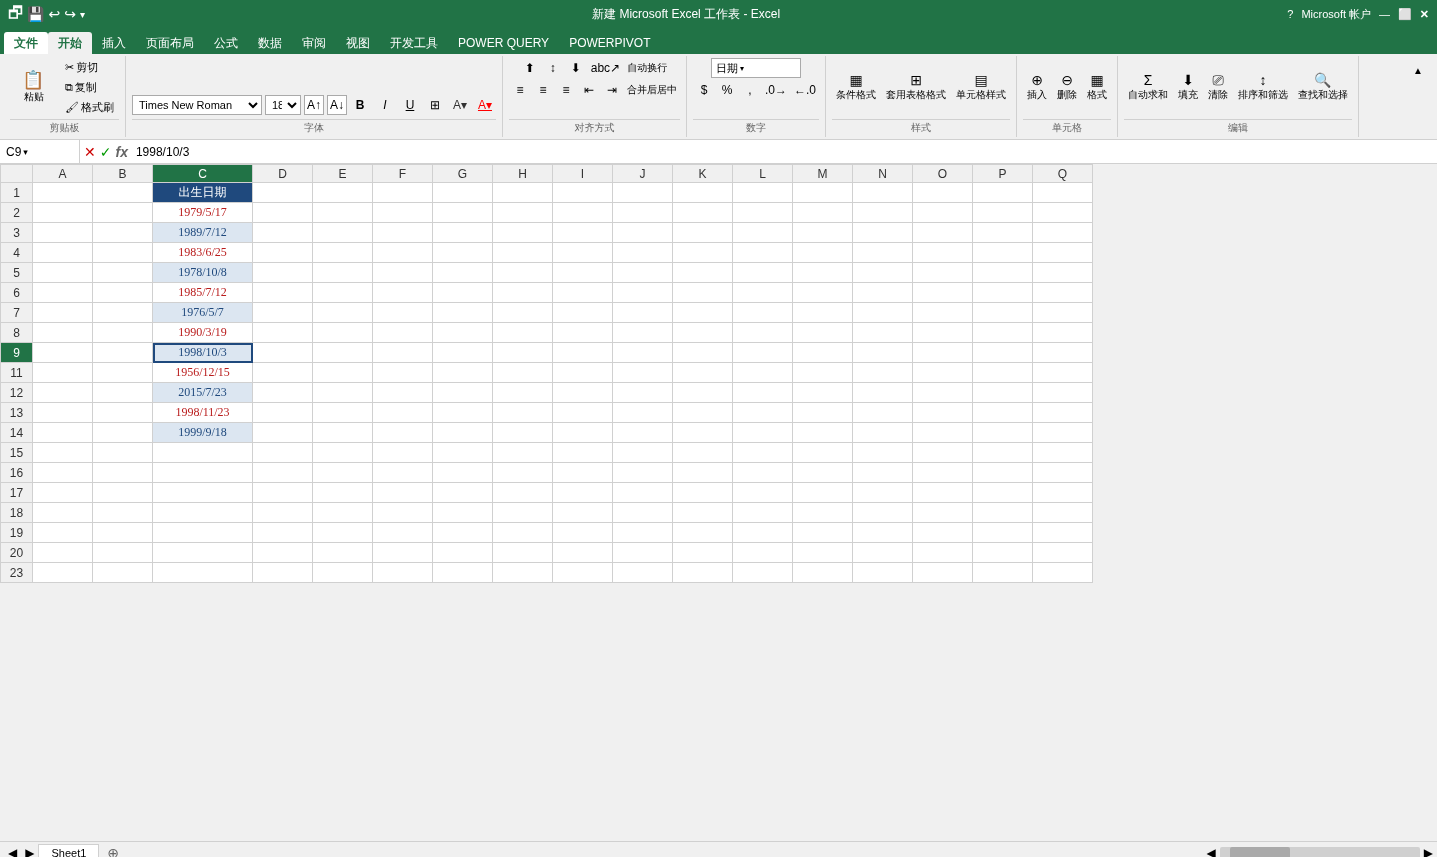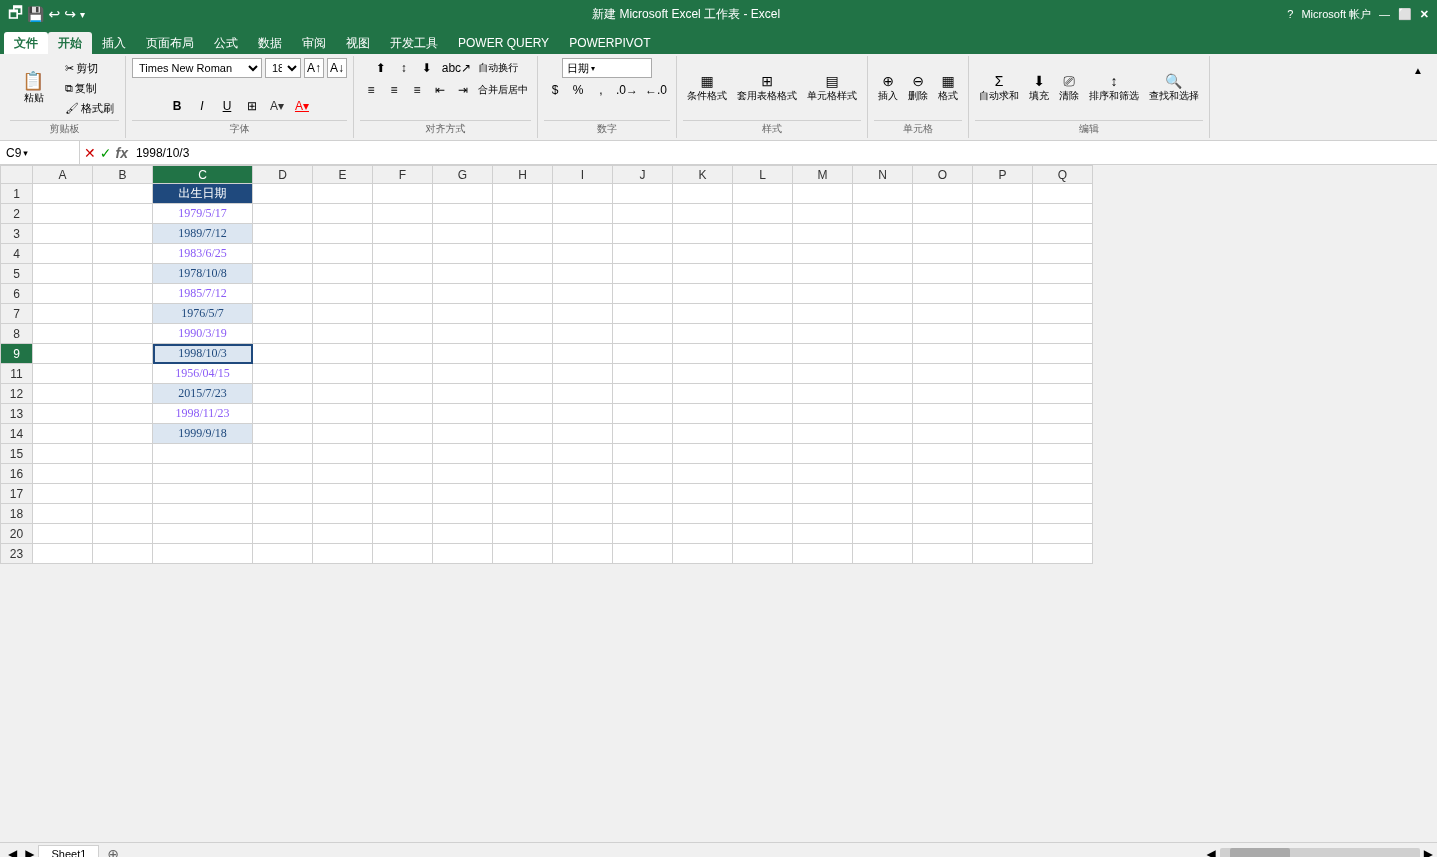--- a/index.html
+++ b/index.html
@@ -220,21 +220,21 @@
       text-align: center;
       font-family: 'Times New Roman', serif;
       font-size: 12px;
     }
     .cell-even {
       background: #DCE6F1;
       color: #1F497D;
     }
     .cell-odd {
       background: white;
-      color: #8b5cf6;
+      color: #b91c1c;
     }
     .cell-selected {
       background: #DCE6F1;
       color: #1F497D;
       outline: 2px solid #1F497D;
       outline-offset: -2px;
     }
     .cell-empty { background: white; }
 
     
@@ -368,21 +368,21 @@
         <div class="small-btn">
           <span>🖌</span>
           <span style="margin-left:2px;">格式刷</span>
         </div>
       </div>
     </div>
     <div class="ribbon-group-label">剪贴板</div>
   </div>
 
   <div class="ribbon-group">
-    <div class="ribbon-group-content" style="flex-direction:column;align-items:center;gap:16px;">
+    <div class="ribbon-group-content" style="flex-direction:row;align-items:flex-end;gap:2px;">
       <div class="font-row">
         <select class="font-select">
           <option>Times New Roman</option>
         </select>
         <select class="size-select">
           <option>18</option>
         </select>
         <button class="font-btn">A↑</button>
         <button class="font-btn">A↓</button>
       </div>
@@ -740,21 +740,21 @@
             <td class="cell-empty"></td>
             <td class="cell-empty"></td>
             <td class="cell-empty"></td>
             <td class="cell-empty"></td>
             <td class="cell-empty"></td>
           </tr>
           <tr>
             <th class="row-header">11</th>
             <td class="cell-empty"></td>
             <td class="cell-empty"></td>
-            <td class="cell-odd cell-data">1956/04/15</td>
+            <td class="cell-odd cell-data">1956/12/15</td>
             <td class="cell-empty"></td>
             <td class="cell-empty"></td>
             <td class="cell-empty"></td>
             <td class="cell-empty"></td>
             <td class="cell-empty"></td>
             <td class="cell-empty"></td>
             <td class="cell-empty"></td>
             <td class="cell-empty"></td>
             <td class="cell-empty"></td>
             <td class="cell-empty"></td>
@@ -878,20 +878,40 @@
             <td class="cell-empty"></td>
             <td class="cell-empty"></td>
             <td class="cell-empty"></td>
             <td class="cell-empty"></td>
             <td class="cell-empty"></td>
             <td class="cell-empty"></td>
             <td class="cell-empty"></td>
           </tr>
           <tr>
             <th class="row-header">18</th>
+            <td class="cell-empty"></td>
+            <td class="cell-empty"></td>
+            <td class="cell-empty"></td>
+            <td class="cell-empty"></td>
+            <td class="cell-empty"></td>
+            <td class="cell-empty"></td>
+            <td class="cell-empty"></td>
+            <td class="cell-empty"></td>
+            <td class="cell-empty"></td>
+            <td class="cell-empty"></td>
+            <td class="cell-empty"></td>
+            <td class="cell-empty"></td>
+            <td class="cell-empty"></td>
+            <td class="cell-empty"></td>
+            <td class="cell-empty"></td>
+            <td class="cell-empty"></td>
+            <td class="cell-empty"></td>
+          </tr>
+          <tr>
+            <th class="row-header">19</th>
             <td class="cell-empty"></td>
             <td class="cell-empty"></td>
             <td class="cell-empty"></td>
             <td class="cell-empty"></td>
             <td class="cell-empty"></td>
             <td class="cell-empty"></td>
             <td class="cell-empty"></td>
             <td class="cell-empty"></td>
             <td class="cell-empty"></td>
             <td class="cell-empty"></td>

